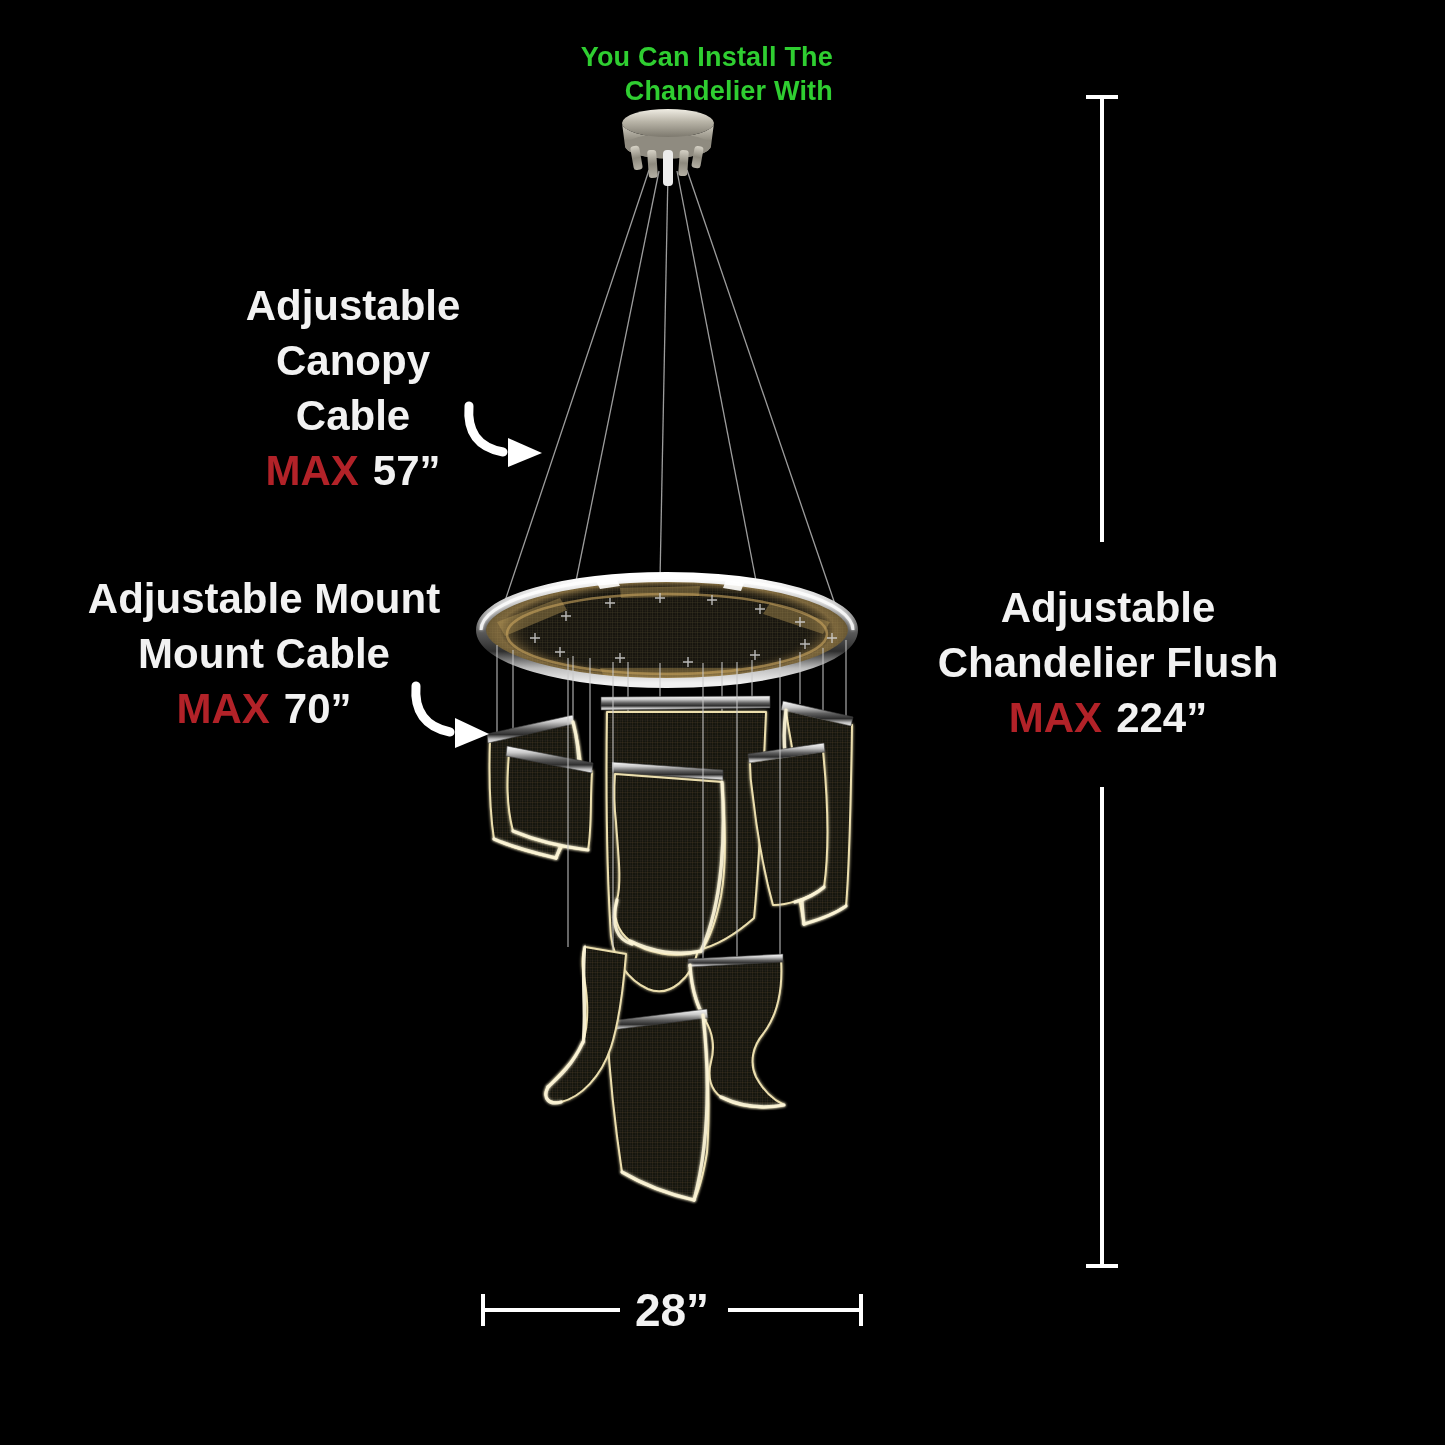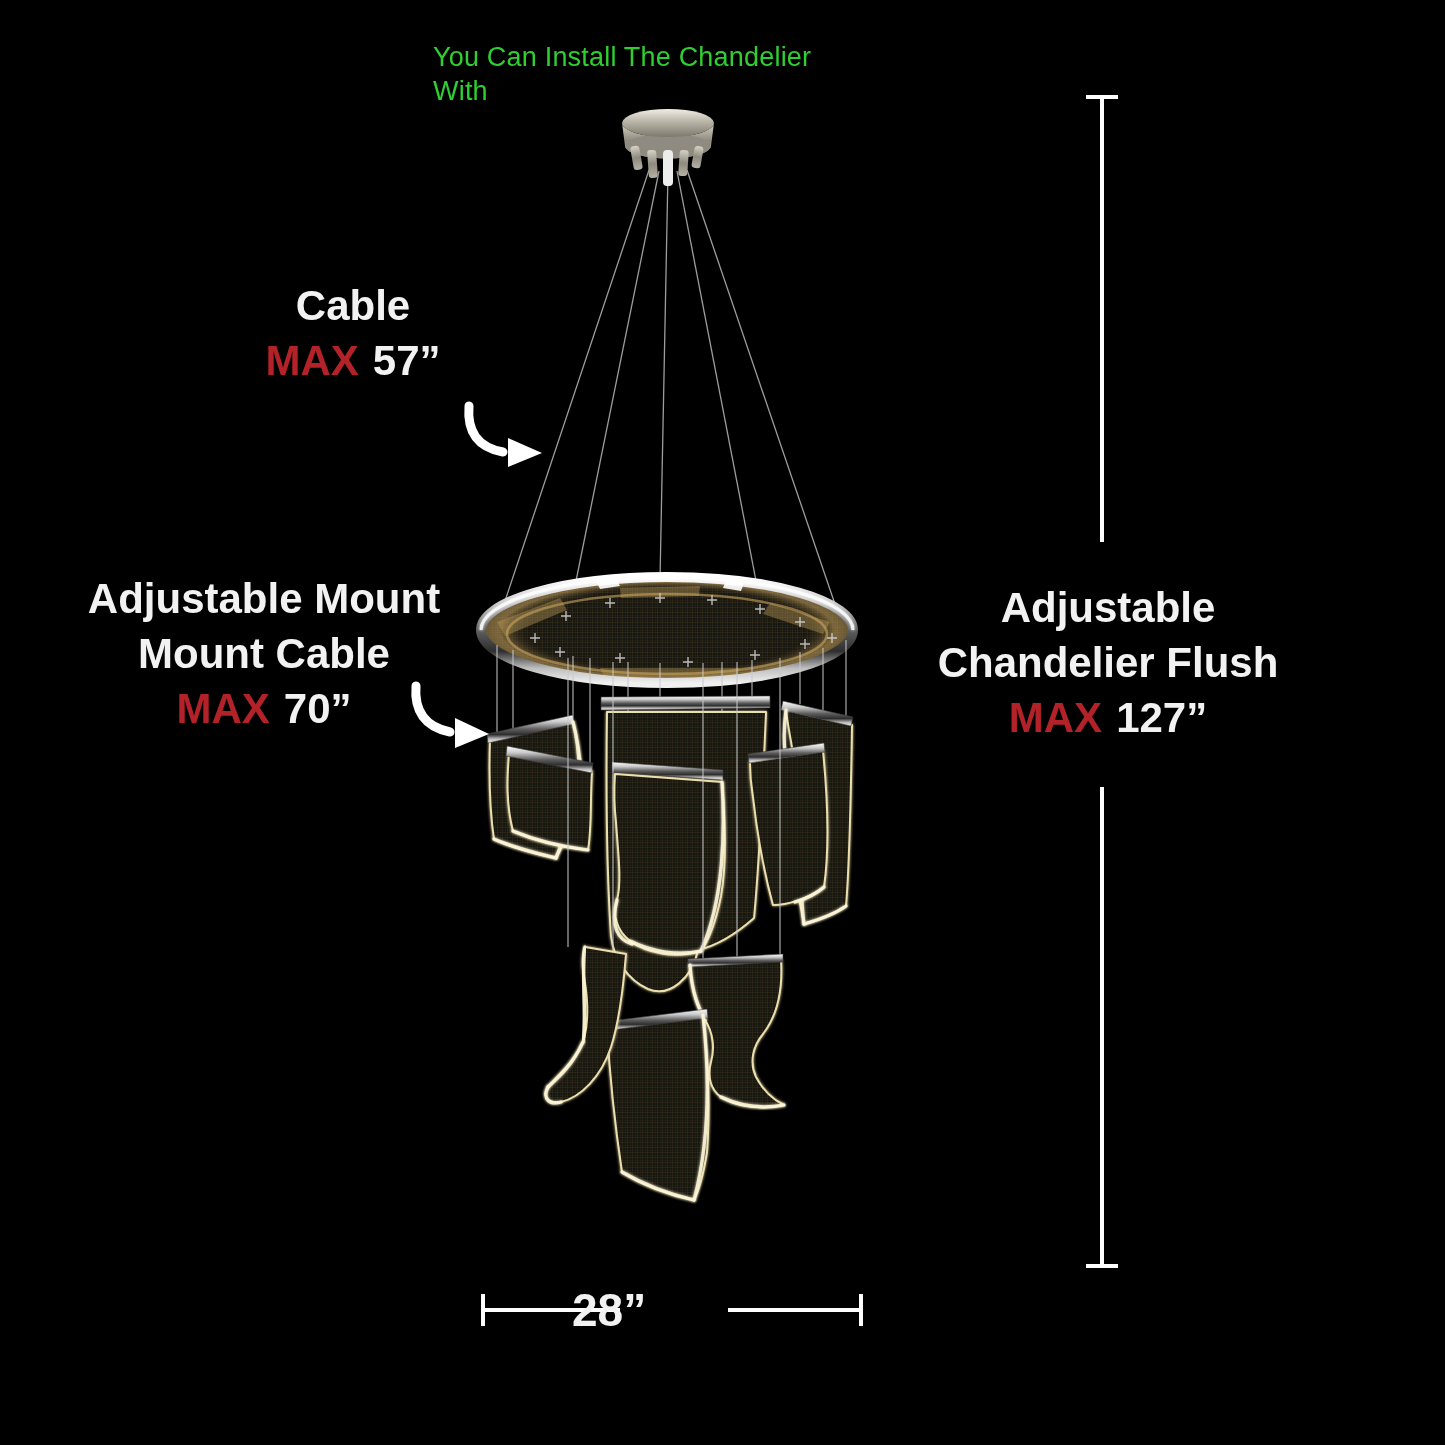--- a/index.html
+++ b/index.html
@@ -8,30 +8,30 @@
   }
   html,body{margin:0;padding:0;}
   body{
     width:1445px;height:1445px;position:relative;overflow:hidden;
     background:var(--background);
     font-family:"Liberation Sans","DejaVu Sans",sans-serif;
   }
   .stage{position:absolute;inset:0;}
   svg{position:absolute;left:0;top:0;}
   .note{
-    position:absolute;text-align:left;color:var(--note-green);
-    font-size:27px;line-height:34px;font-weight:normal;letter-spacing:.2px;
+    position:absolute;text-align:right;color:var(--note-green);
+    font-size:27px;line-height:34px;font-weight:bold;letter-spacing:.2px;
   }
   .ann{
     position:absolute;text-align:center;color:var(--text);
     font-size:42px;line-height:55px;font-weight:bold;
   }
   .ann .max{color:var(--accent-red);margin-right:14px;}
   .dim-label{
-    position:absolute;text-align:left;color:var(--text);
+    position:absolute;text-align:center;color:var(--text);
     font-size:46px;font-weight:bold;
   }
   
   .cable{stroke:#c9c9c9;stroke-width:1.3;opacity:.78;fill:none;}
   .sheet{fill:url(#mesh);stroke:var(--panel-glow);stroke-width:2;stroke-linejoin:round;filter:url(#glow);}
   .edge{fill:none;stroke:#fdf6d8;stroke-width:3.2;stroke-linecap:round;filter:url(#glow);opacity:.95;}
   .bar{fill:url(#chrome);stroke:#3a3a3a;stroke-width:.6;}
   .measure{stroke:var(--line);stroke-width:4;fill:none;}
   .arrow-stroke{stroke:#ffffff;stroke-width:9;fill:none;stroke-linecap:round;}
   .arrow-head{fill:#ffffff;}
@@ -224,37 +224,38 @@
       <path d="M728,1310 H859"></path>
       <path d="M861,1294 V1326"></path>
     </g>
   </svg>
 
   <div class="note" style="left:433px;top:40px;width:400px">
     <div>You Can Install The Chandelier With</div>
   </div>
 
   <div class="ann" style="left:163px;top:278px;width:380px">
+    <div>Adjustable Canopy</div>
     <div>Cable</div>
     <div>
       <span class="max">MAX</span><span>57”</span>
     </div>
   </div>
 
   <div class="ann" style="left:74px;top:571px;width:380px">
     <div>Adjustable Mount</div>
     <div>Mount Cable</div>
     <div>
       <span class="max">MAX</span><span>70”</span>
     </div>
   </div>
 
   <div class="ann" style="left:908px;top:580px;width:400px">
     <div>Adjustable</div>
     <div>Chandelier Flush</div>
     <div>
-      <span class="max">MAX</span><span>127”</span>
+      <span class="max">MAX</span><span>224”</span>
     </div>
   </div>
 
   <div class="dim-label" style="left:572px;top:1283px;width:200px">28”</div>
 
 </div>
 
 </body></html>

